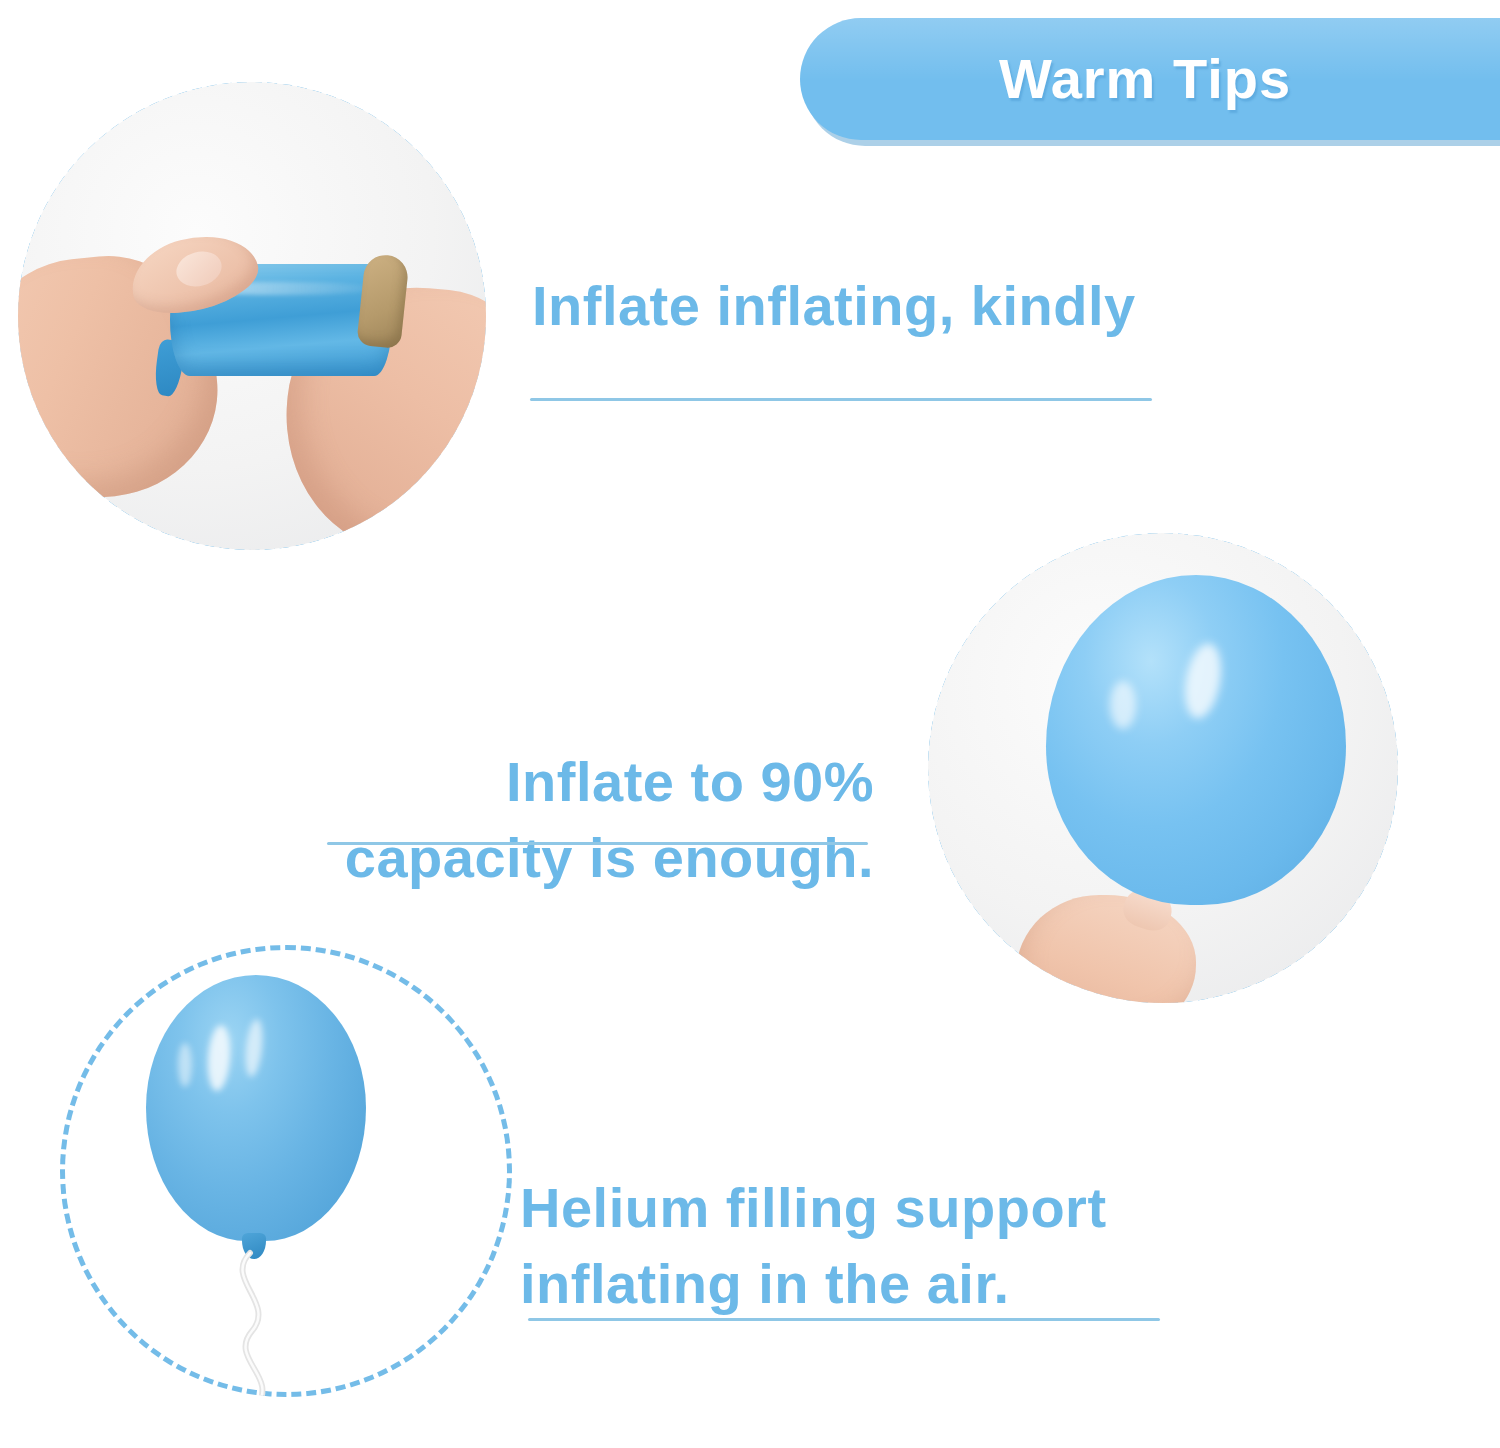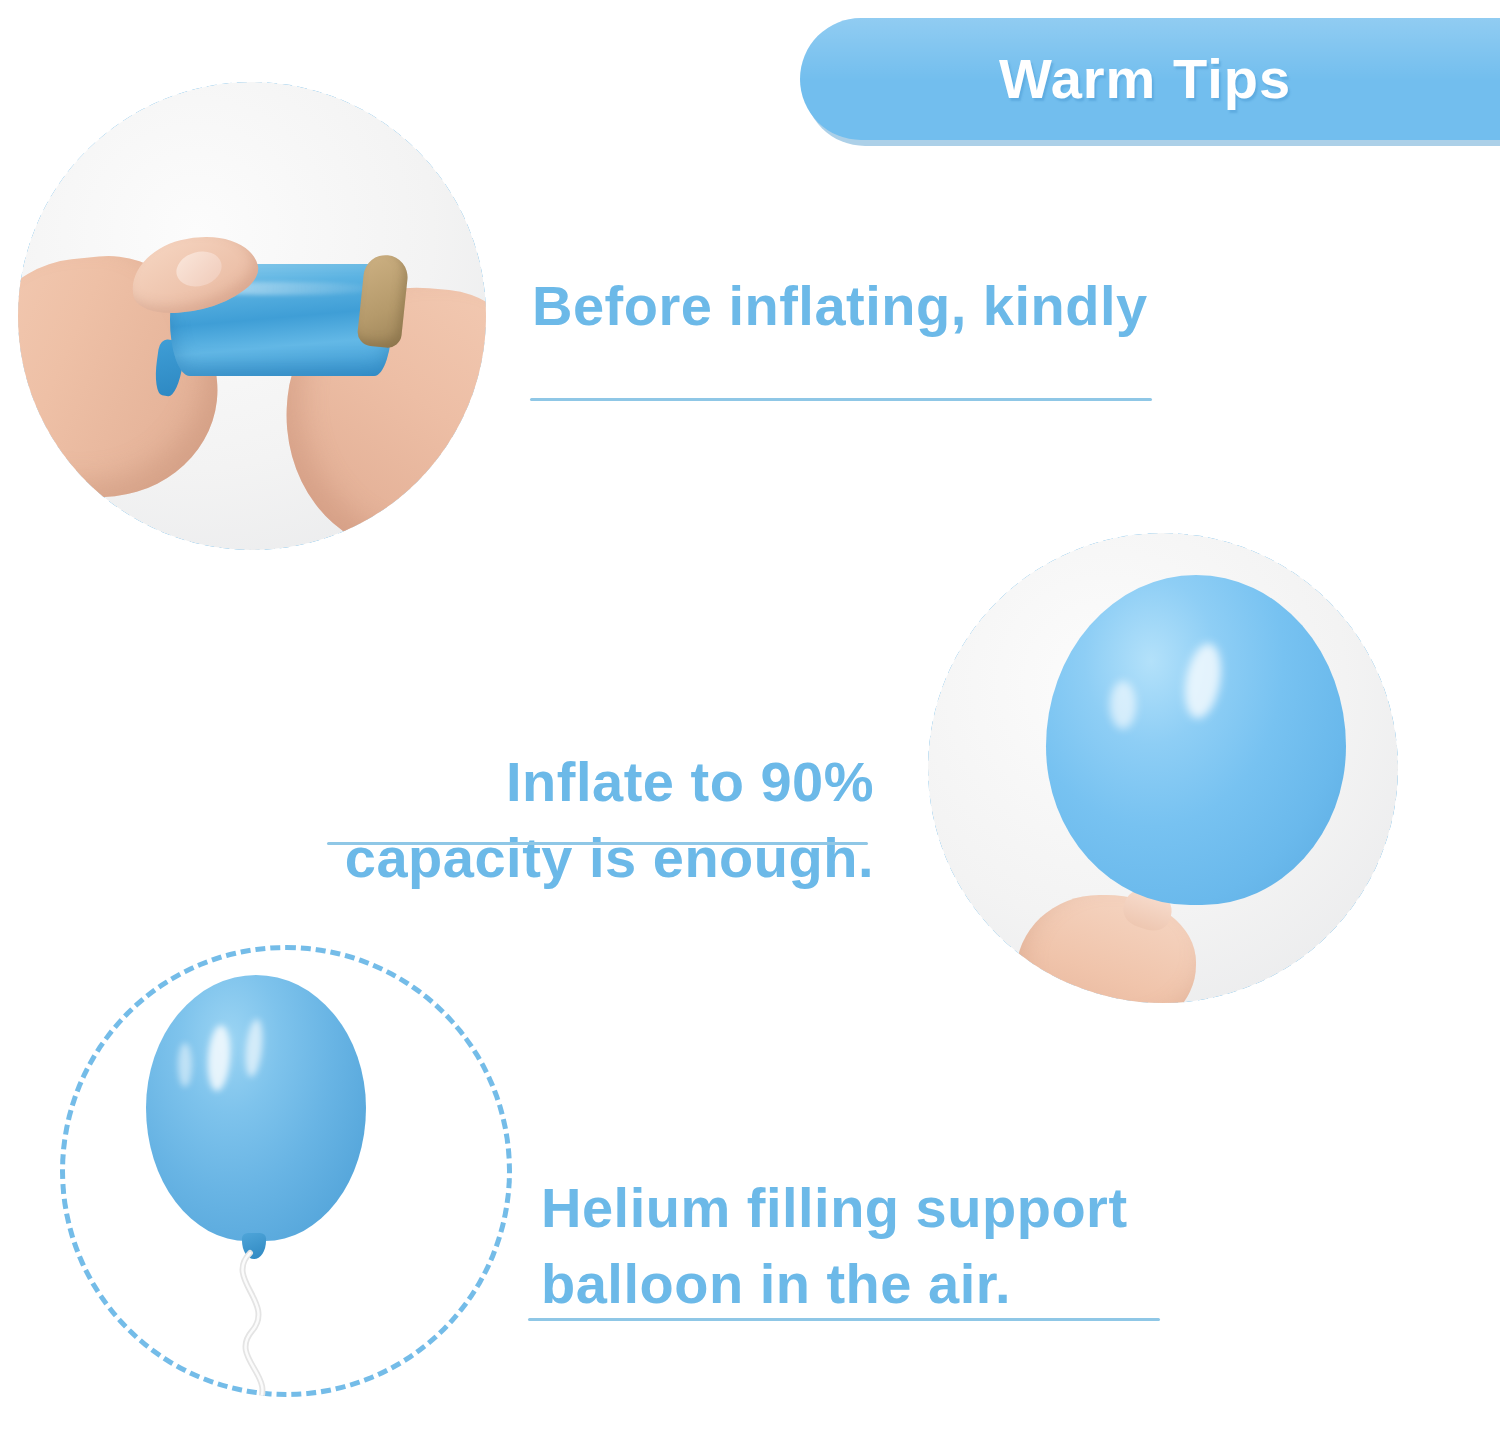--- a/index.html
+++ b/index.html
@@ -227,21 +227,21 @@
     background: #8FC7E6;
     border-radius: 2px;
   }
 
   #tip-1-text { left: 532px; top: 268px; width: 660px; }
   #tip-1-rule { left: 530px; top: 398px; width: 622px; }
 
   #tip-2-text { left: 322px; top: 700px; width: 552px; text-align: right; margin-top: 44px; }
   #tip-2-rule { left: 327px; top: 842px; width: 541px; }
 
-  #tip-3-text { left: 541px; top: 1170px; width: 640px; }
+  #tip-3-text { left: 520px; top: 1170px; width: 640px; }
   #tip-3-rule { left: 528px; top: 1318px; width: 632px; }
 </style>
 </head>
 <body>
 
 <div id="warm-tips-banner">
   <div class="banner-sheen"></div>
   <span id="banner-title">Warm Tips</span>
 </div>
 
@@ -252,21 +252,21 @@
     <div class="art" id="hand-right"></div>
     <div class="art" id="balloon-tail"></div>
     <div class="art" id="balloon-stretched"></div>
     <div class="art" id="hand-left-thumb"></div>
     <div class="art" id="hand-left-nail"></div>
     <div class="art" id="finger-cap"></div>
   </div>
 </div>
 
 <div class="tip-text" id="tip-1-text">
-  <span class="tip-line">Before inflating, kindly</span>
+  <span class="tip-line">Inflate inflating, kindly</span>
 </div>
 <div class="tip-rule" id="tip-1-rule"></div>
 
 <div class="tip-text" id="tip-2-text">
   <span class="tip-line">Inflate to 90%</span>
   <span class="tip-line">capacity is enough.</span>
 </div>
 <div class="tip-rule" id="tip-2-rule"></div>
 
 <div class="photo-circle" id="circle-inflated">
@@ -290,15 +290,15 @@
     <div class="art" id="balloon-float-knot"></div>
     <svg class="art" id="ribbon" viewBox="0 0 90 200">
       <path d="M40 0 C 14 26, 66 50, 42 78 C 18 106, 70 124, 46 154 C 26 178, 50 192, 44 200" fill="none" stroke="#e4e4e4" stroke-width="6" stroke-linecap="round"></path>
       <path d="M40 0 C 14 26, 66 50, 42 78 C 18 106, 70 124, 46 154 C 26 178, 50 192, 44 200" fill="none" stroke="#fbfbfb" stroke-width="2.5" stroke-linecap="round"></path>
     </svg>
   </div>
 </div>
 
 <div class="tip-text" id="tip-3-text">
   <span class="tip-line">Helium filling support</span>
-  <span class="tip-line">balloon in the air.</span>
+  <span class="tip-line">inflating in the air.</span>
 </div>
 <div class="tip-rule" id="tip-3-rule"></div>
 
 </body></html>

